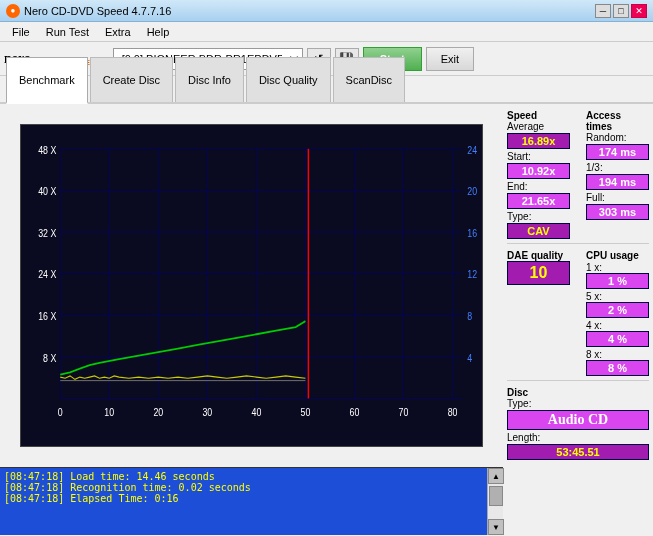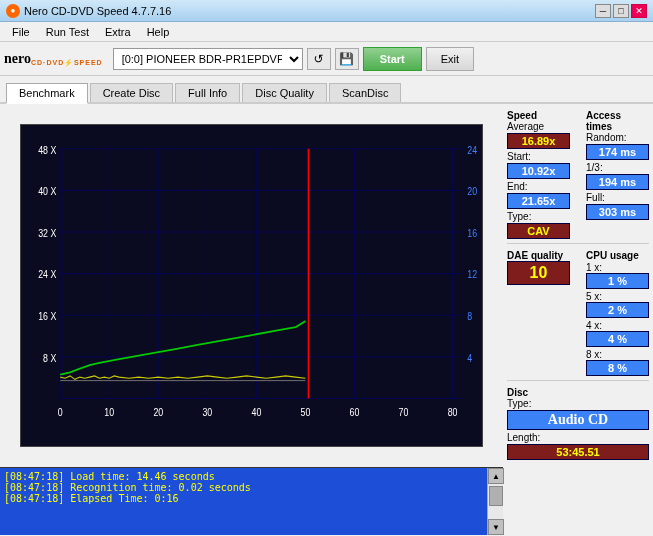--- a/index.html
+++ b/index.html
@@ -50,21 +50,21 @@
       background: linear-gradient(to bottom, #f0f0f0, #d8d8d8);
       border: 1px solid #aaa; padding: 3px 14px; height: 24px; cursor: pointer; font-size: 11px;
     }
 
     
     .tabs {
       background: #f0f0f0; display: flex; align-items: flex-end;
       padding: 4px 6px 0; border-bottom: 2px solid #ccc; height: 28px;
     }
     .tab {
-      padding: 3px 12px; border: 1px solid #bbb; border-bottom: none;
+      padding: 16px 12px; border: 1px solid #bbb; border-bottom: none;
       background: #e0e0e0; margin-right: 2px; cursor: pointer; font-size: 11px;
     }
     .tab.active {
       background: #fff; border-color: #aaa; border-bottom: 2px solid #fff;
       margin-bottom: -2px; z-index: 1;
     }
 
     
     .main-content {
       display: flex; height: calc(536px - 22px - 20px - 34px - 28px - 1px);
@@ -77,24 +77,24 @@
       border: 1px solid #444; min-width: 0;
     }
 
     
     .right-panel {
       width: 150px; padding: 4px 4px; display: flex; flex-direction: column; gap: 2px;
       overflow: hidden; flex-shrink: 0;
     }
     .panel-label { font-size: 10px; color: #000; margin-bottom: 1px; }
     .panel-value-box {
-      background: #7f1d1d; color: #ffff00; font-weight: bold;
+      background: #a21caf; color: #ffff00; font-weight: bold;
       text-align: center; padding: 1px 2px; font-size: 11px; border: 1px solid #000040;
     }
-    .panel-value-box.orange { background: #3b82f6; color: white; }
+    .panel-value-box.orange { background: #d946ef; color: white; }
 
     .two-col { display: flex; gap: 16px; }
     .col { flex: 1; }
 
     .panel-section-title { font-size: 10px; font-weight: bold; color: #000; margin-top: 2px; }
 
     
     .log-area {
       height: 68px; background: #1d4ed8; border-top: 1px solid #333;
       display: flex;
@@ -145,21 +145,21 @@
   </select>
   <div class="toolbar-icon-btn">↺</div>
   <div class="toolbar-icon-btn">💾</div>
   <button class="btn-start">Start</button>
   <button class="btn-exit">Exit</button>
 </div>
 
 <div class="tabs">
   <div class="tab active">Benchmark</div>
   <div class="tab">Create Disc</div>
-  <div class="tab">Full Info</div>
+  <div class="tab">Disc Info</div>
   <div class="tab">Disc Quality</div>
   <div class="tab">ScanDisc</div>
 </div>
 
 <div class="main-content">
 
   <div style="flex:1; display:flex; flex-direction:column; min-width:0;">
 
     <div class="chart-area">
       <svg class="chart-svg" viewBox="0 0 470 270" preserveAspectRatio="none">

